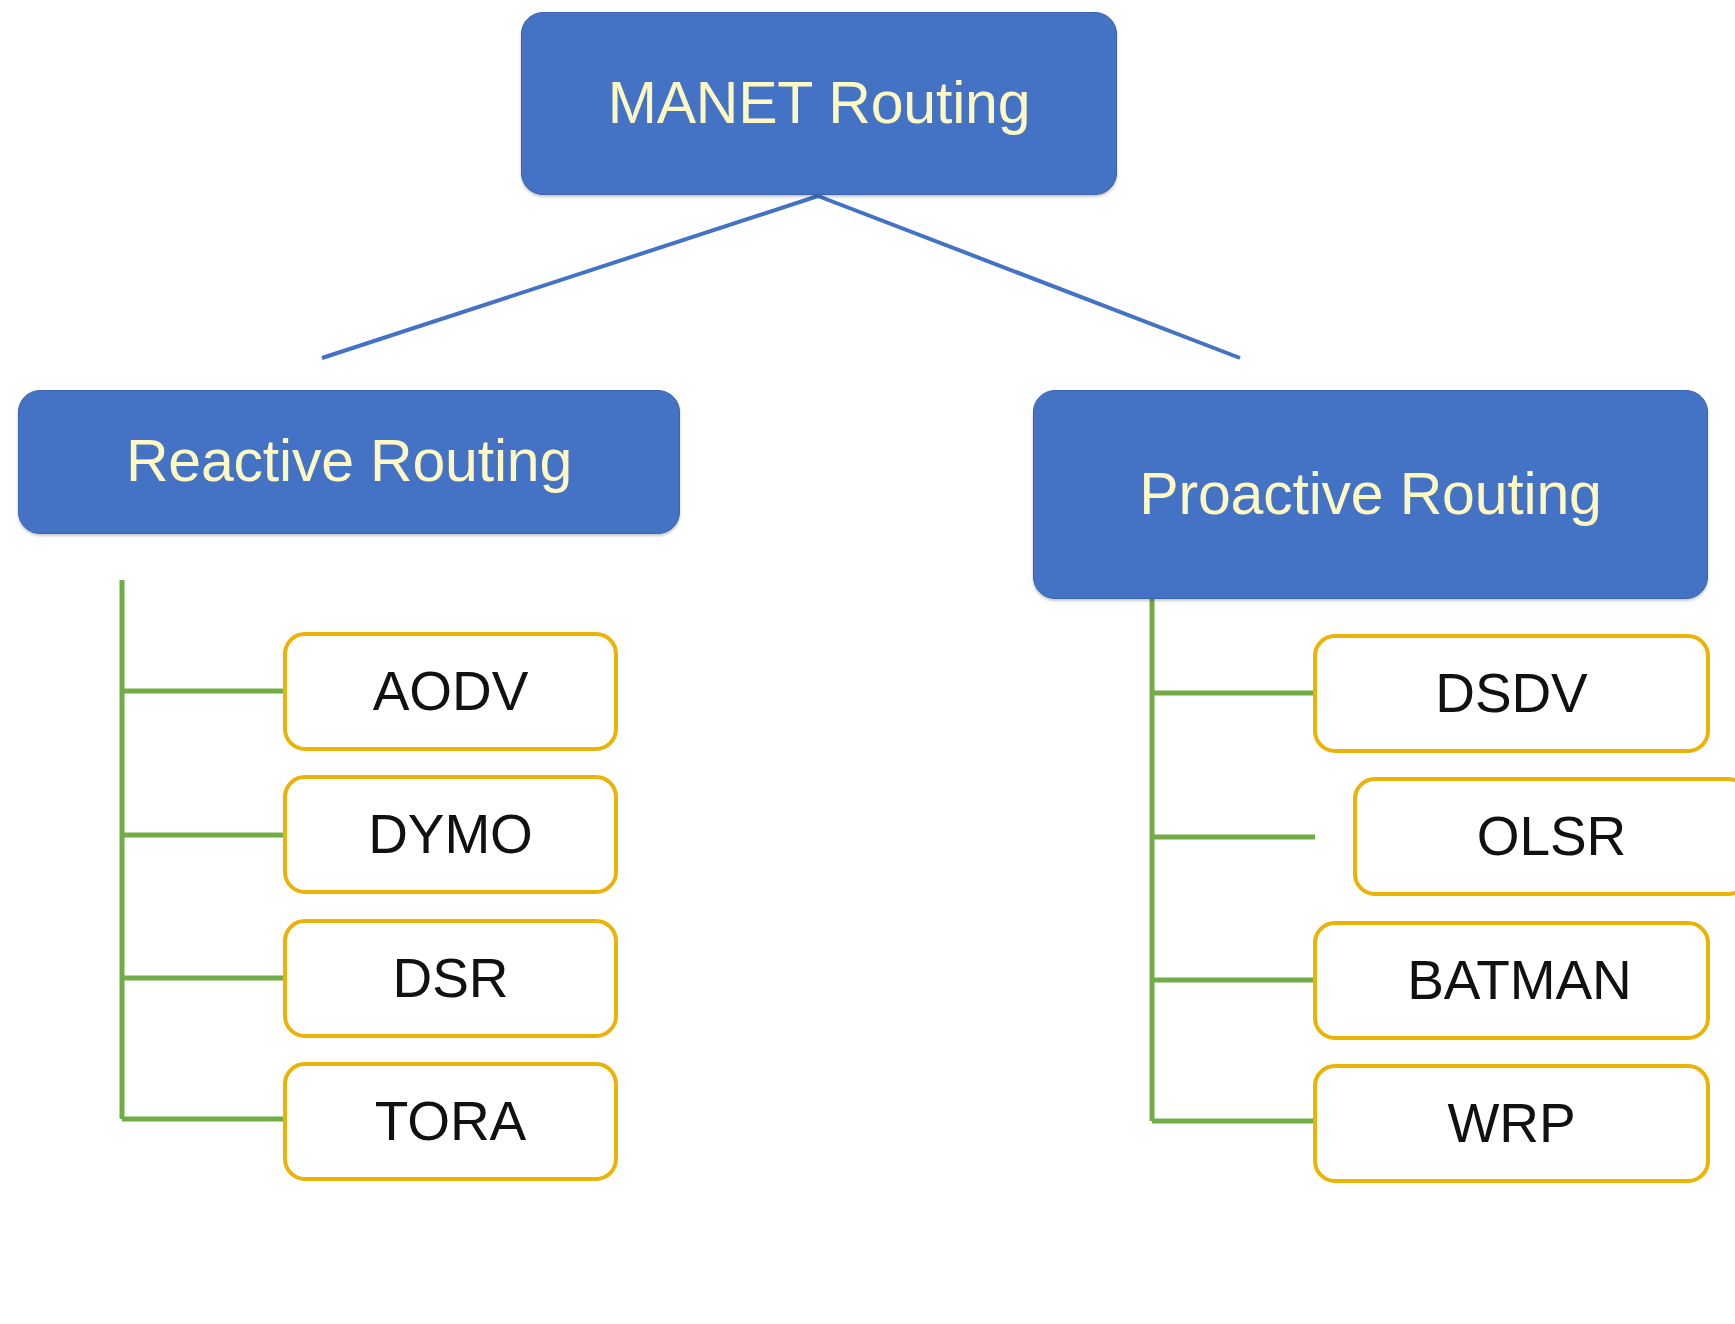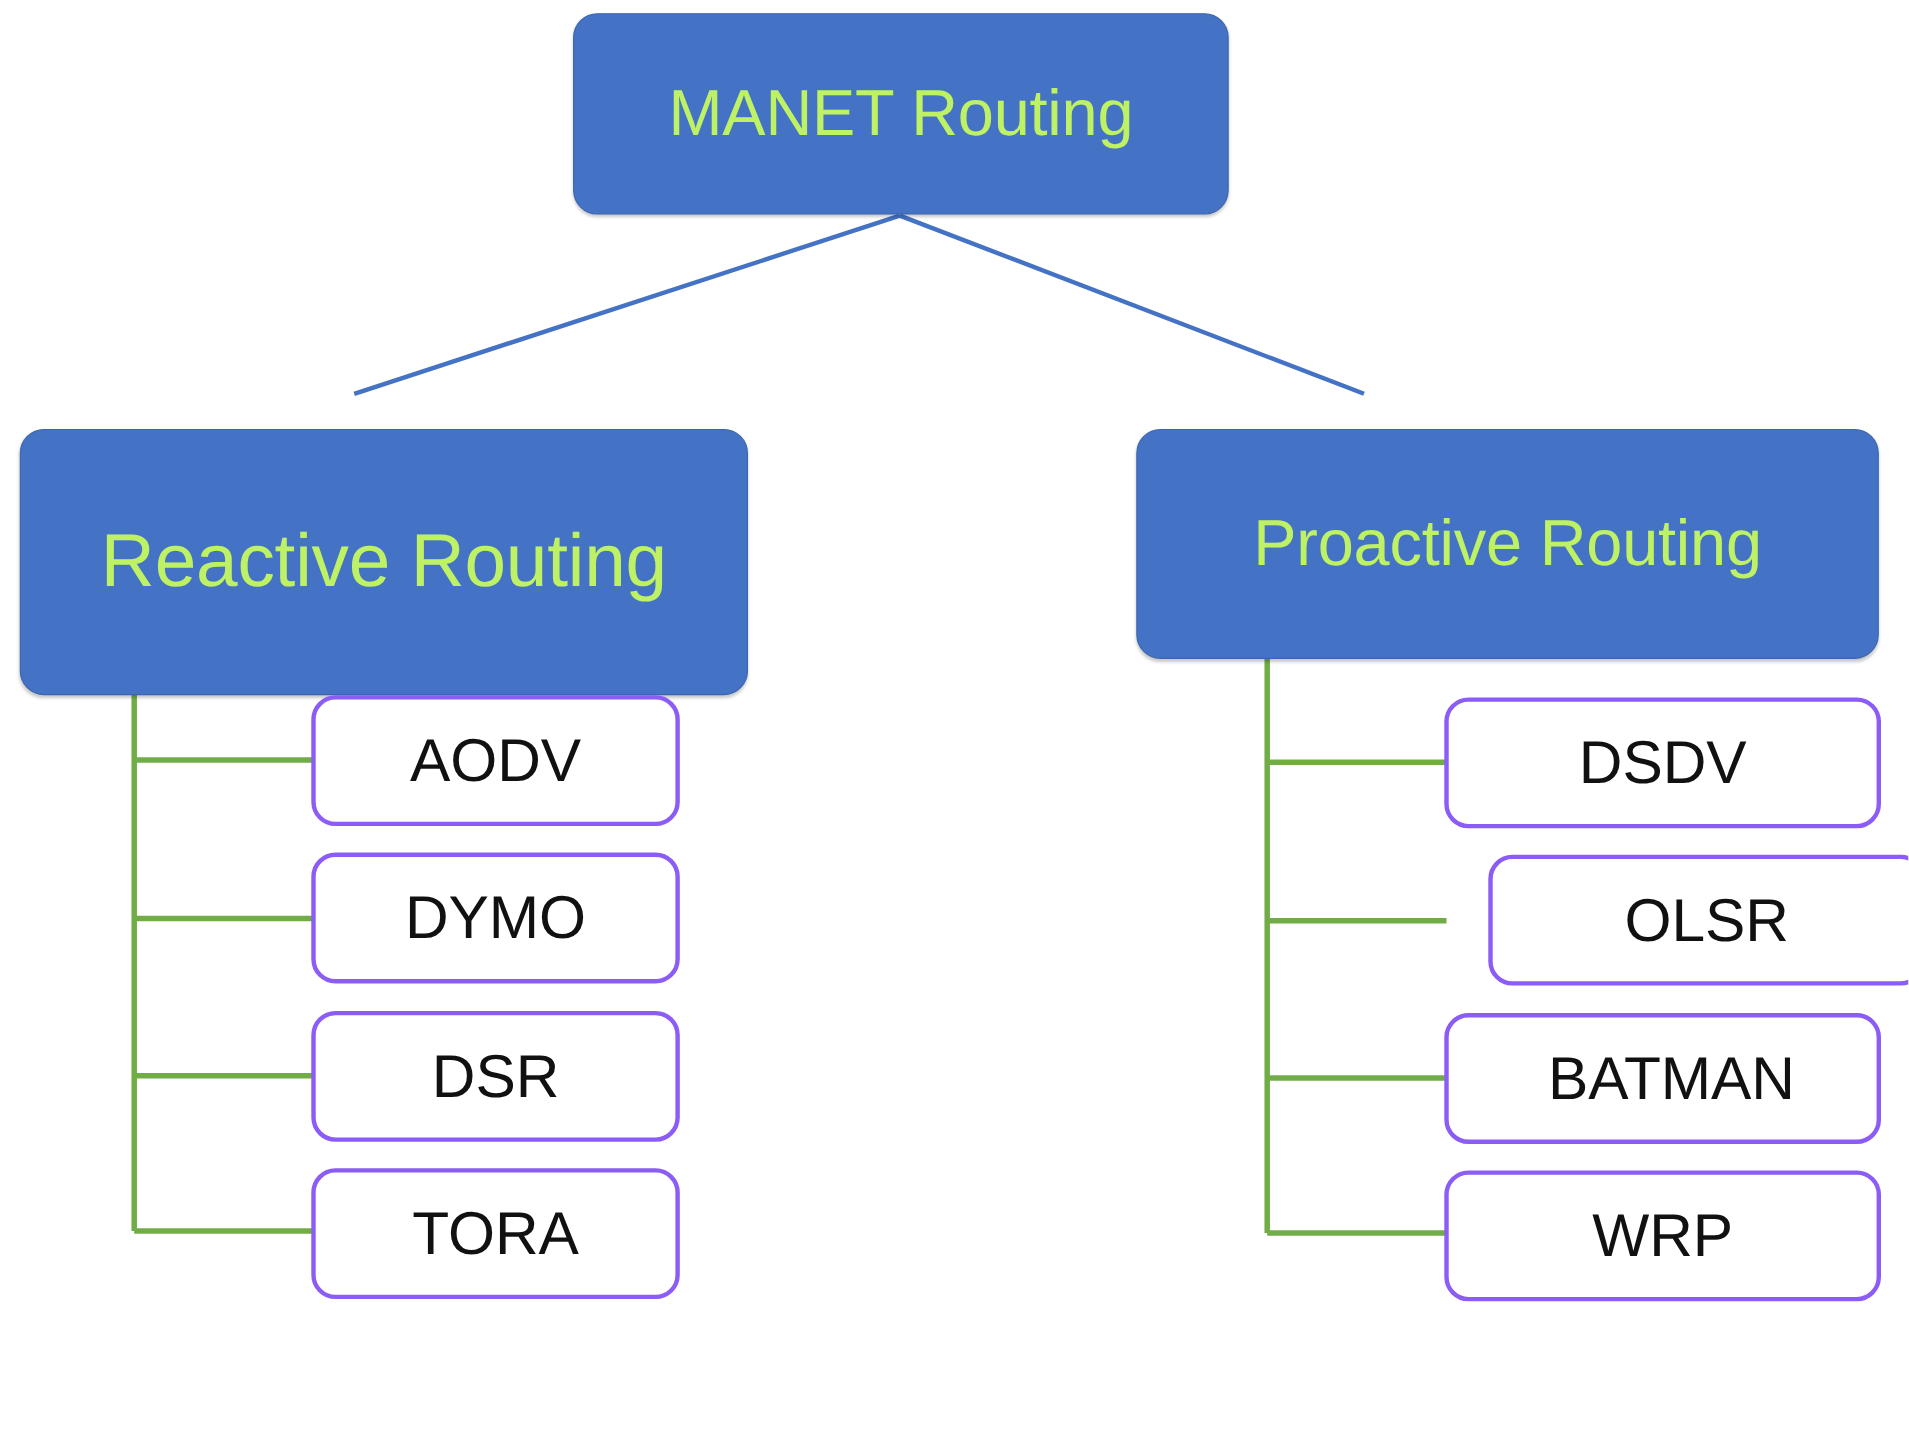--- a/index.html
+++ b/index.html
@@ -31,40 +31,40 @@
     display: flex;
     align-items: center;
     justify-content: center;
     text-align: center;
     line-height: 1.05;
   }
   .node-blue {
     background: #4472C4;
     border: 1px solid #3B64AE;
     border-radius: 22px;
-    color: #bef264;
+    color: #fef9c3;
     box-shadow: 0 2px 3px rgba(0,0,0,0.22);
     letter-spacing: -0.2px;
   }
   .node-leaf {
     background: #FFFFFF;
-    border: 4px solid #8b5cf6;
+    border: 4px solid #eab308;
     border-radius: 22px;
     color: #111111;
     letter-spacing: -0.1px;
   }
   
   #node-root {
     left: 521px; top: 12px; width: 596px; height: 183px;
     font-size: 59px;
   }
   
   #node-reactive {
-    left: 18px; top: 390px; width: 662px; height: 242px;
-    font-size: 68px;
+    left: 18px; top: 390px; width: 662px; height: 144px;
+    font-size: 59px;
   }
   #node-proactive {
     left: 1033px; top: 390px; width: 675px; height: 209px;
     font-size: 59px;
   }
   .leaf-left { left: 283px; width: 335px; height: 119px; font-size: 55px; }
   .leaf-right { left: 1313px; width: 397px; height: 119px; font-size: 55px; }
   .row0 { top: 632px; }
   .row1 { top: 775px; }
   .row2 { top: 919px; }

